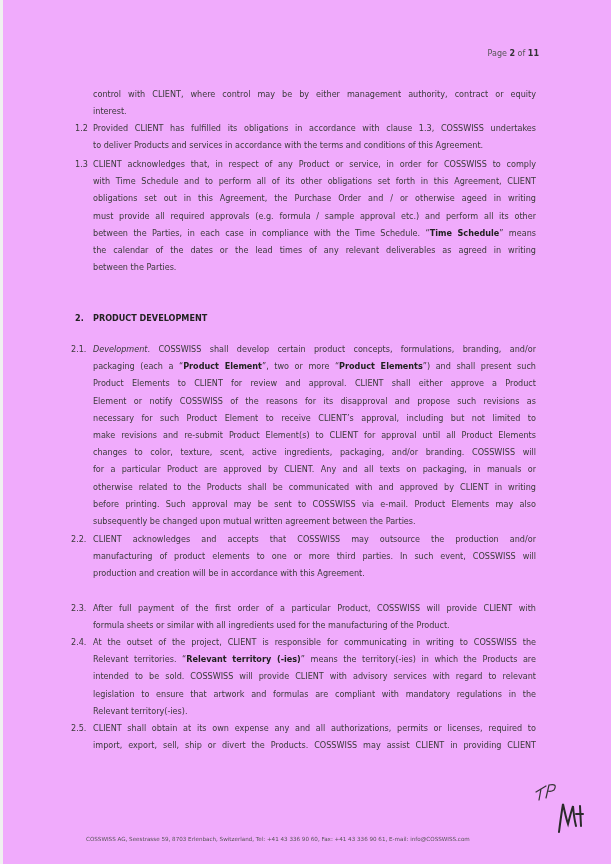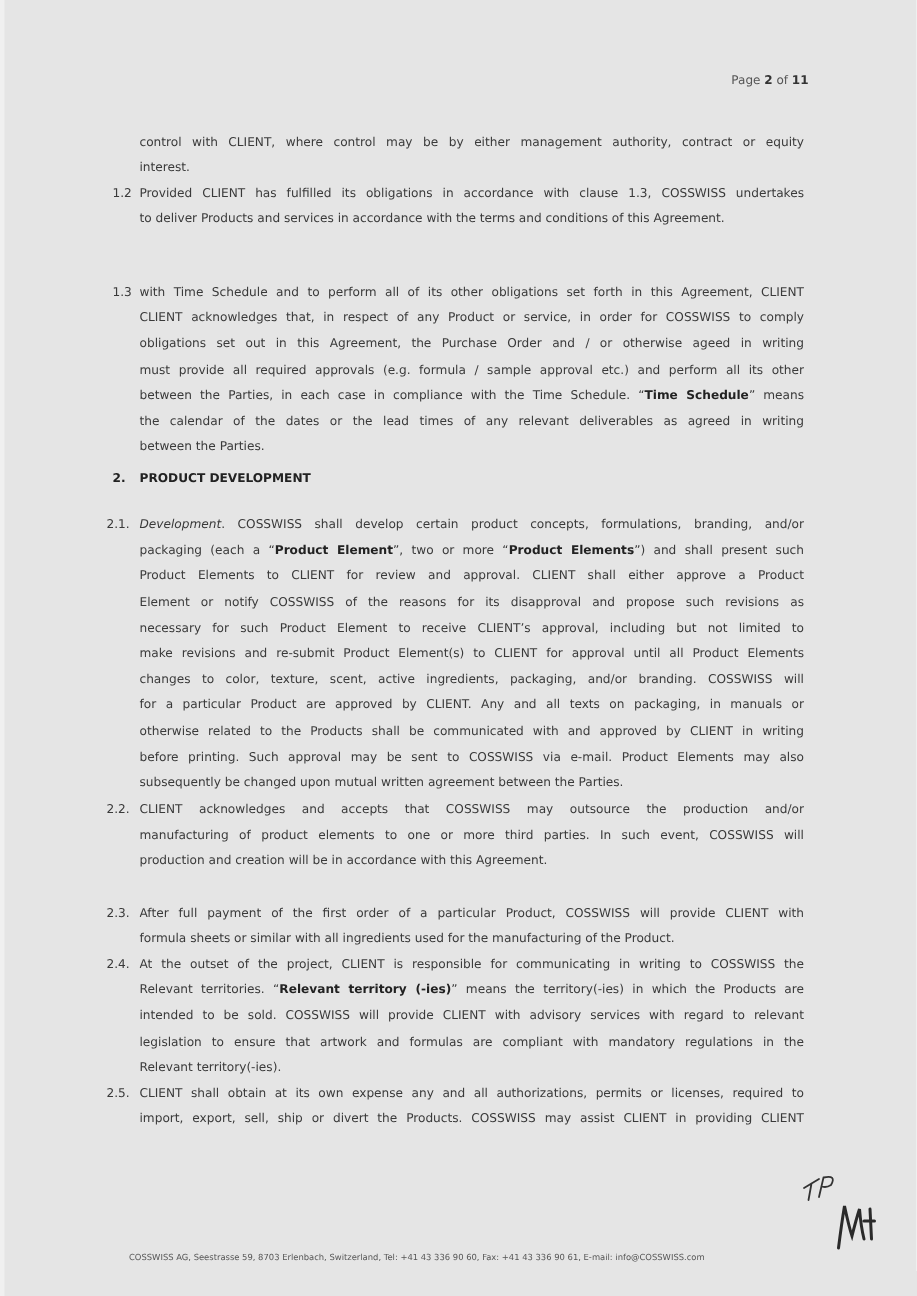--- a/index.html
+++ b/index.html
@@ -1,20 +1,20 @@
 <!DOCTYPE html>
 <html><head>
   <meta charset="utf-8">
   <style>
     html, body { margin: 0; padding: 0; background: #ffffff; }
     body {
       width: 611px; height: 864px; position: relative; overflow: hidden;
       font-family: "DejaVu Sans", sans-serif; color: #3a3a3a;
     }
-    .page { position: absolute; inset: 0; background: #e5e5e5; }
+    .page { position: absolute; inset: 0; background: #f0abfc; }
     .left-edge { position: absolute; left: 0; top: 0; bottom: 0; width: 3px; background: #f0f0f0; }
     .pagenum {
       position: absolute; right: 72px; top: 49px;
       font-size: 8px; color: #555;
     }
     .pagenum b { color: #333; }
     .content {
       position: absolute; left: 93px; width: 443px;
       font-size: 8.1px; line-height: 17.2px; text-align: justify;
     }
@@ -43,24 +43,24 @@
     <div class="line">control with CLIENT, where control may be by either management authority, contract or equity</div>
     <div class="line last">interest.</div>
   </div>
 
   <div class="content" style="top:120px;">
     <span class="num">1.2</span>
     <div class="line">Provided CLIENT has fulfilled its obligations in accordance with clause 1.3, COSSWISS undertakes</div>
     <div class="line last">to deliver Products and services in accordance with the terms and conditions of this Agreement.</div>
   </div>
 
-  <div class="content" style="top:186px;">
+  <div class="content" style="top:156px;">
     <span class="num">1.3</span>
+    <div class="line">CLIENT acknowledges that, in respect of any Product or service, in order for COSSWISS to comply</div>
     <div class="line">with Time Schedule and to perform all of its other obligations set forth in this Agreement, CLIENT</div>
-    <div class="line">CLIENT acknowledges that, in respect of any Product or service, in order for COSSWISS to comply</div>
     <div class="line">obligations set out in this Agreement, the Purchase Order and / or otherwise ageed in writing</div>
     <div class="line">must provide all required approvals (e.g. formula / sample approval etc.) and perform all its other</div>
     <div class="line"><span>between the Parties, in each case in compliance with the Time Schedule. “</span><span class="bold">Time Schedule</span><span>” means</span></div>
     <div class="line">the calendar of the dates or the lead times of any relevant deliverables as agreed in writing</div>
     <div class="line last">between the Parties.</div>
   </div>
 
   <div class="content heading" style="top:310px;">
     <span class="num">2.</span>
     <span>PRODUCT DEVELOPMENT</span>

